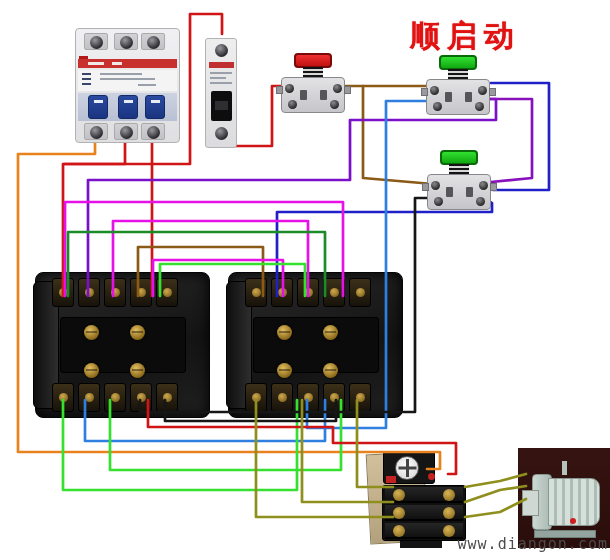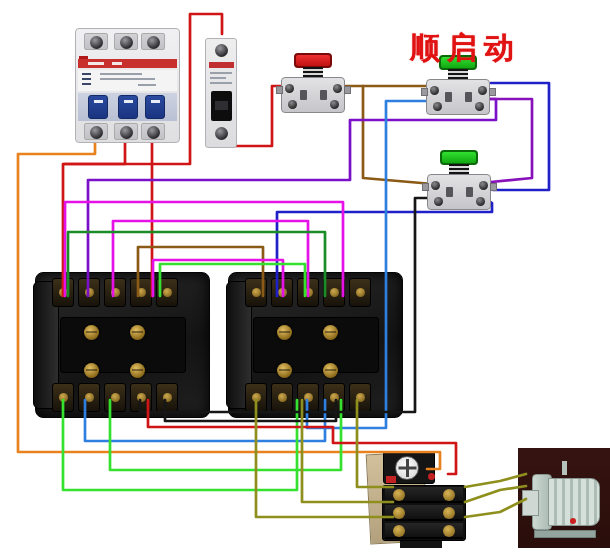--- a/index.html
+++ b/index.html
@@ -307,16 +307,17 @@
 
   <div class="motorphoto">
     <span class="mt-stub"></span>
     <span class="mt-flange"></span>
     <span class="mt-body"></span>
     <span class="mt-box"></span>
     <span class="mt-feet"></span>
     <span class="mt-dot"></span>
   </div>
 
-  <div class="cn-label" style="left:410px;top:28px">顺启动</div>
-
+  <div class="cn-label" style="left:410px;top:16px">顺启动</div>
+
+  <div class="watermark">www.diangon.com</div>
 
 </div>
 
 </body></html>

